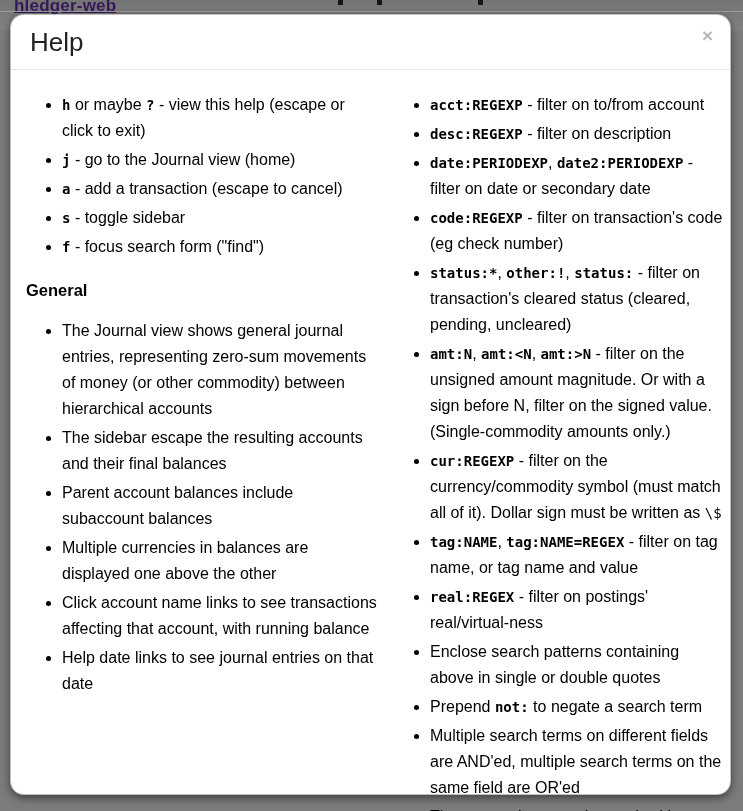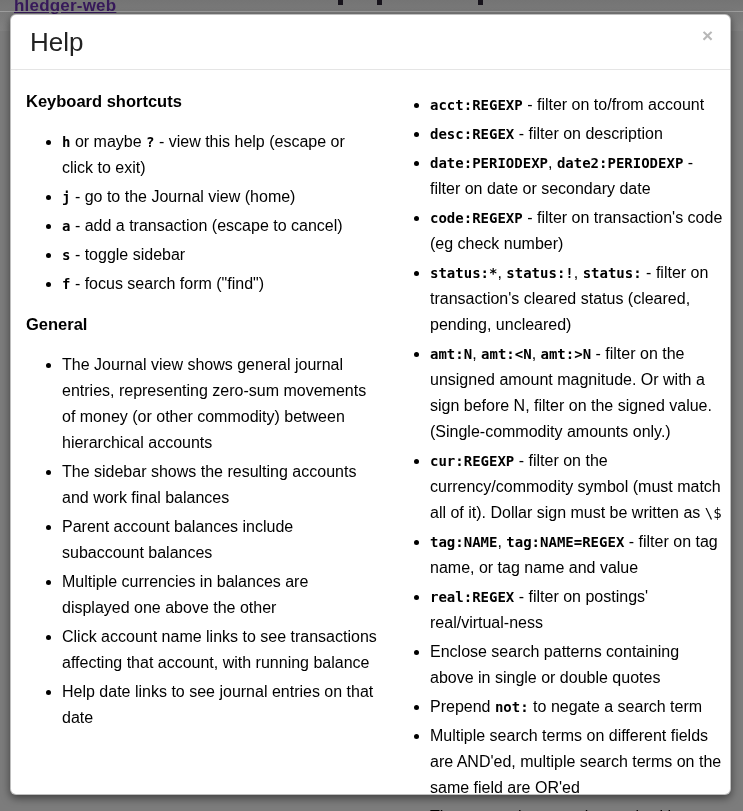--- a/index.html
+++ b/index.html
@@ -33,21 +33,21 @@
   .heading-frag.f1 { left: 338px; }
   .heading-frag.f2 { left: 377px; }
   .heading-frag.f3 { left: 478px; }
 
   
   .modal {
     position: absolute; left: 10px; top: 14px;
     width: 721px; height: 781px;
     background: #ffffff;
     border: 1px solid rgba(0,0,0,0.25);
-    border-radius: 6px;
+    border-radius: 14px;
     box-shadow: 0 3px 9px rgba(0,0,0,0.5);
   }
   .modal-header {
     position: relative;
     padding: 13px 15px 12px 19px;
     border-bottom: 1px solid #e5e5e5;
   }
   .modal-title {
     margin: 0;
     font-size: 26px; font-weight: 400;
@@ -108,45 +108,44 @@
   <div class="heading-frag f3"></div>
 </div>
 
 <div class="modal">
   <div class="modal-header">
     <h1 class="modal-title">Help</h1>
     <button class="close-btn">×</button>
   </div>
   <div class="modal-body">
     <div class="help-col-left">
-        <h2 class="sec-h">Keyboard shortcuts</h2>
         <ul class="help-list">
           <li><code>h</code> or maybe <code>?</code> - view this help (escape or click to exit)</li>
           <li><code>j</code> - go to the Journal view (home)</li>
           <li><code>a</code> - add a transaction (escape to cancel)</li>
           <li><code>s</code> - toggle sidebar</li>
           <li><code>f</code> - focus search form ("find")</li>
         </ul>
         <h2 class="sec-h">General</h2>
         <ul class="help-list">
           <li>The Journal view shows general journal entries, representing zero-sum movements of money (or other commodity) between hierarchical accounts</li>
-          <li>The sidebar shows the resulting accounts and work final balances</li>
+          <li>The sidebar escape the resulting accounts and their final balances</li>
           <li>Parent account balances include subaccount balances</li>
           <li>Multiple currencies in balances are displayed one above the other</li>
           <li>Click account name links to see transactions affecting that account, with running balance</li>
           <li>Help date links to see journal entries on that date</li>
         </ul>
       </div>
     <div class="help-col-right">
         <ul class="help-list">
           <li><code>acct:REGEXP</code> - filter on to/from account</li>
-          <li><code>desc:REGEX</code> - filter on description</li>
+          <li><code>desc:REGEXP</code> - filter on description</li>
           <li><code>date:PERIODEXP</code>, <code>date2:PERIODEXP</code> - filter on date or secondary date</li>
           <li><code>code:REGEXP</code> - filter on transaction's code (eg check number)</li>
-          <li><code>status:*</code>, <code>status:!</code>, <code>status:</code> - filter on transaction's cleared status (cleared, pending, uncleared)</li>
+          <li><code>status:*</code>, <code>other:!</code>, <code>status:</code> - filter on transaction's cleared status (cleared, pending, uncleared)</li>
           <li><code>amt:N</code>, <code>amt:&lt;N</code>, <code>amt:&gt;N</code> - filter on the unsigned amount magnitude. Or with a sign before N, filter on the signed value. (Single-commodity amounts only.)</li>
           <li><code>cur:REGEXP</code> - filter on the currency/commodity symbol (must match all of it). Dollar sign must be written as <code class="plain">\$</code></li>
           <li><code>tag:NAME</code>, <code>tag:NAME=REGEX</code> - filter on tag name, or tag name and value</li>
           <li><code>real:REGEX</code> - filter on postings' real/virtual-ness</li>
           <li>Enclose search patterns containing above in single or double quotes</li>
           <li>Prepend <code>not:</code> to negate a search term</li>
           <li>Multiple search terms on different fields are AND'ed, multiple search terms on the same field are OR'ed</li>
           <li>These search terms also work with command-line hledger</li>
         </ul>
       </div>

